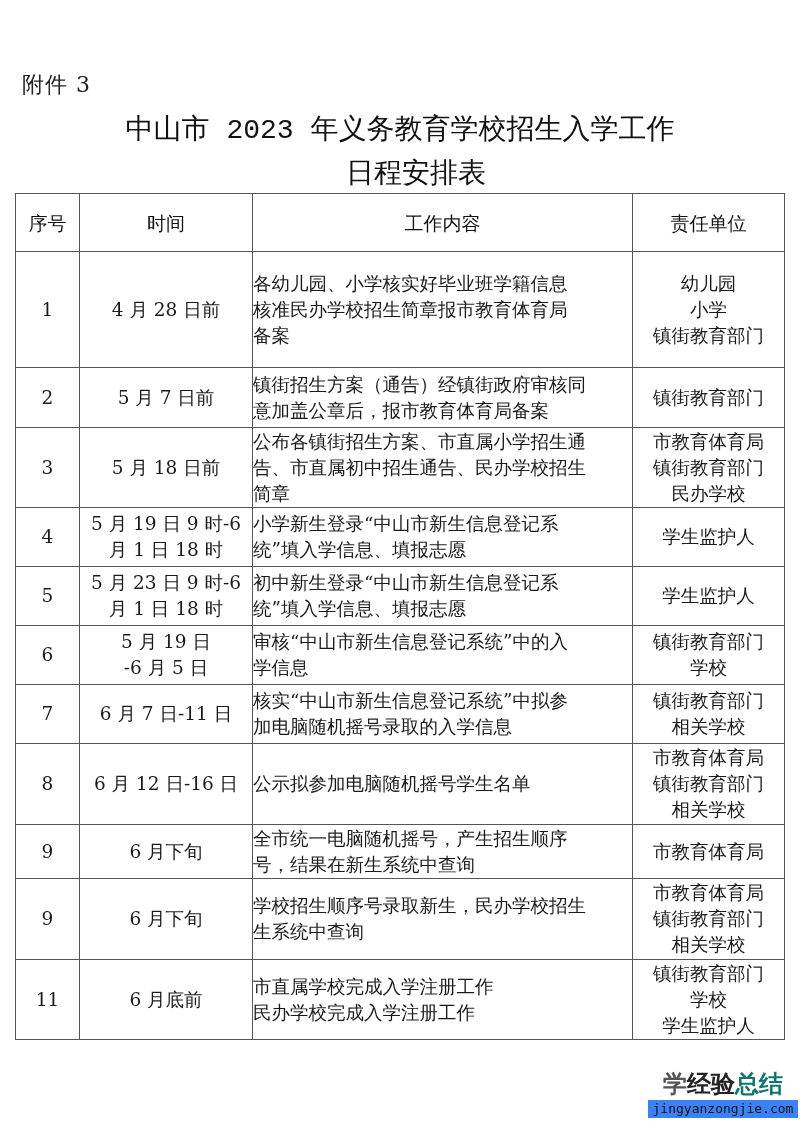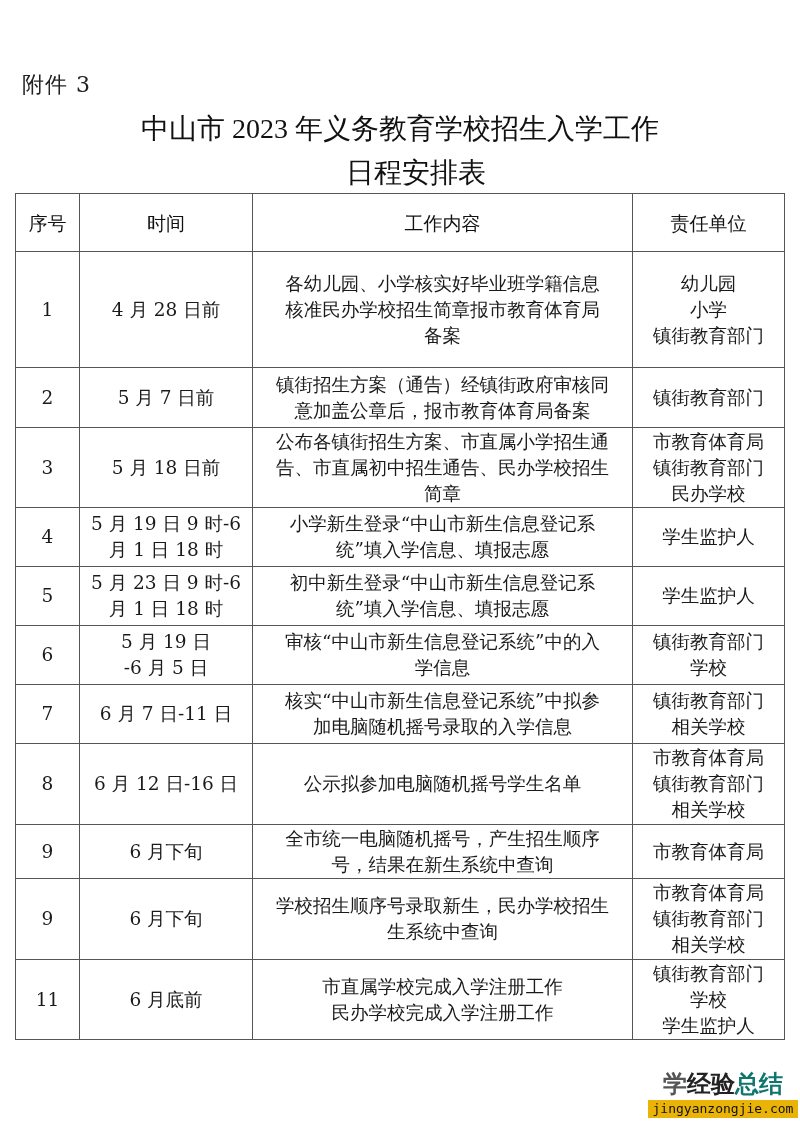--- a/index.html
+++ b/index.html
@@ -1,38 +1,38 @@
 <!DOCTYPE html>
 <html><head>
 <meta charset="utf-8">
 <style>
   html, body { margin:0; padding:0; background:#ffffff; }
   body { width:800px; height:1124px; position:relative; overflow:hidden; color:#1a1a1a;
          font-family:"DejaVu Serif","Liberation Serif",serif; }
   .attach { position:absolute; left:22px; top:70px; font-size:22px; color:#222; letter-spacing:1px; }
   .title { position:absolute; left:0; width:800px; text-align:center;
-           font-family:Liberation Serif, serif; font-size:28px; color:#111; }
+           font-family:Liberation Mono, monospace; font-size:28px; color:#111; }
   .title.t1 { top:110px; }
   .title.t2 { top:154px;padding-left:16px; }
   table.sched { position:absolute; left:15px; top:193px; width:769px; border-collapse:collapse;
                 table-layout:fixed; }
   table.sched td, table.sched th { border:1.5px solid #555; padding:0; font-size:18.5px; line-height:26px;
                                    font-weight:normal; vertical-align:middle; }
   table.sched th { font-family:"DejaVu Sans","Liberation Sans",sans-serif; font-size:19px; color:#111; }
   col.c0 { width:64px; } col.c1 { width:173px; } col.c2 { width:380px; } col.c3 { width:152px; }
   td.num, td.time, td.unit { text-align:center; }
-  td.content { text-align:center; padding:0 8px 0 10px;margin-left:24px; }
+  td.content { text-align:left; padding:0 8px 0 10px;margin-left:24px; }
   td.unit { white-space:nowrap; }
   .line { display:block; }
   .watermark { position:absolute; left:648px; top:1070px; width:150px; text-align:center; pointer-events:none; }
   .wm-top { font-family:"DejaVu Sans","Liberation Sans",sans-serif; font-size:24px; font-weight:bold; line-height:28px; }
   .wm-top .dark { color:#222; }
   .wm-top .red { color:#0f766e; }
   .wm-bot { font-family:"DejaVu Sans Mono","Liberation Mono",monospace; font-size:13px; color:#111;
-            background:#eab308; line-height:18px; margin-top:2px; }
+            background:#3b82f6; line-height:18px; margin-top:2px; }
 </style>
 </head>
 <body>
 
 <div class="attach">附件 3</div>
 <div class="title t1">中山市 2023 年义务教育学校招生入学工作</div>
 <div class="title t2">日程安排表</div>
 
 <table class="sched">
   <colgroup>

